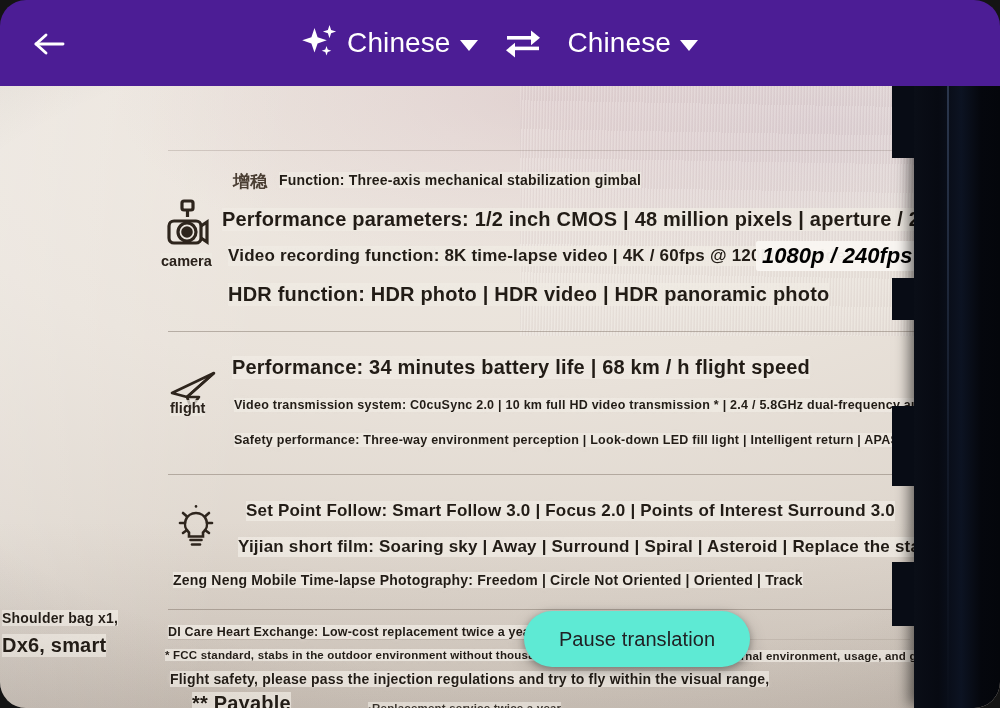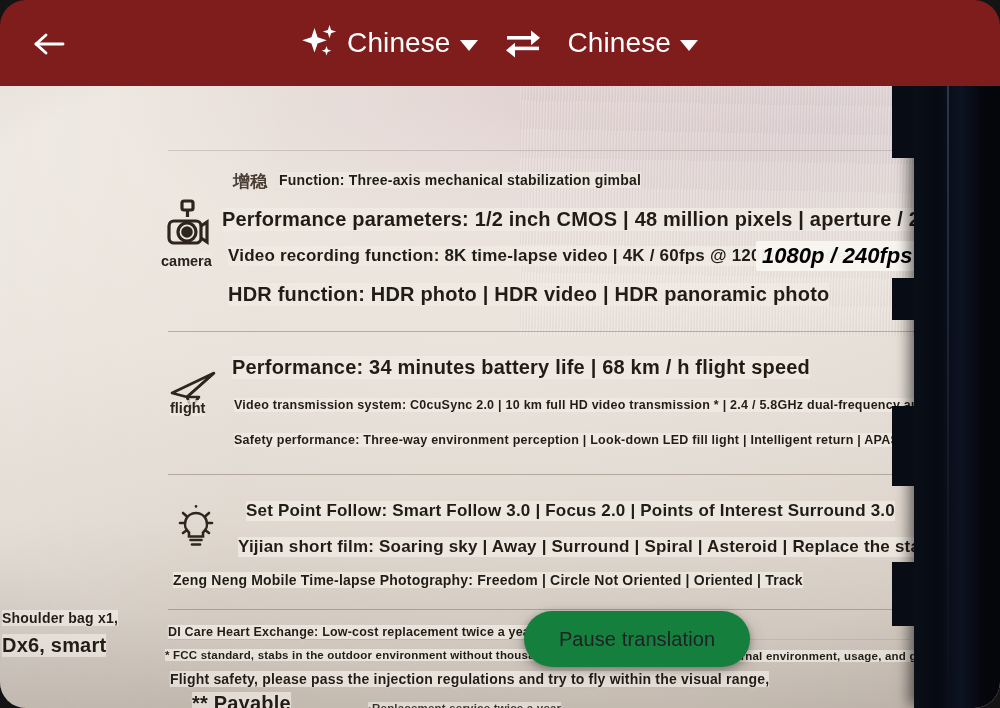--- a/index.html
+++ b/index.html
@@ -8,21 +8,21 @@
     width:1000px;height:708px;overflow:hidden;
     background:#000;
     font-family:"Liberation Sans","DejaVu Sans",sans-serif;
     -webkit-font-smoothing:antialiased;
   }
   .screen{position:relative;width:1000px;height:708px;overflow:hidden;background:#141414;}
 
   
   .topbar{
     position:absolute;left:0;top:0;width:1000px;height:86px;
-    background:#7f1d1d;
+    background:#4c1d95;
     border-top-left-radius:26px;border-top-right-radius:26px;
     z-index:40;
   }
   .back-btn{
     position:absolute;left:26px;top:27px;width:46px;height:34px;
     display:flex;align-items:center;justify-content:center;cursor:pointer;
   }
   .lang-cluster{
     position:absolute;left:0;top:0;width:1000px;height:86px;
     display:flex;align-items:center;justify-content:center;gap:0px;
@@ -113,21 +113,21 @@
 
   .secicon{position:absolute;}
   .seclabel{
     position:absolute;font-size:14.5px;font-weight:700;color:#2a221b;
     background:rgba(238,233,226,.75);text-shadow:0 0 3px rgba(238,233,226,.9);
   }
 
   
   .pause-pill{
     position:absolute;left:524px;top:611px;width:226px;height:56px;
-    background:#15803d;border-radius:28px;
+    background:#5eead4;border-radius:28px;
     display:flex;align-items:center;justify-content:center;
     color:#202124;font-size:20px;letter-spacing:.1px;
     box-shadow:0 2px 7px rgba(0,0,0,.30),0 6px 18px rgba(0,0,0,.18);
     cursor:pointer;z-index:30;
   }
 </style>
 </head>
 <body>
 
 <div class="screen">

